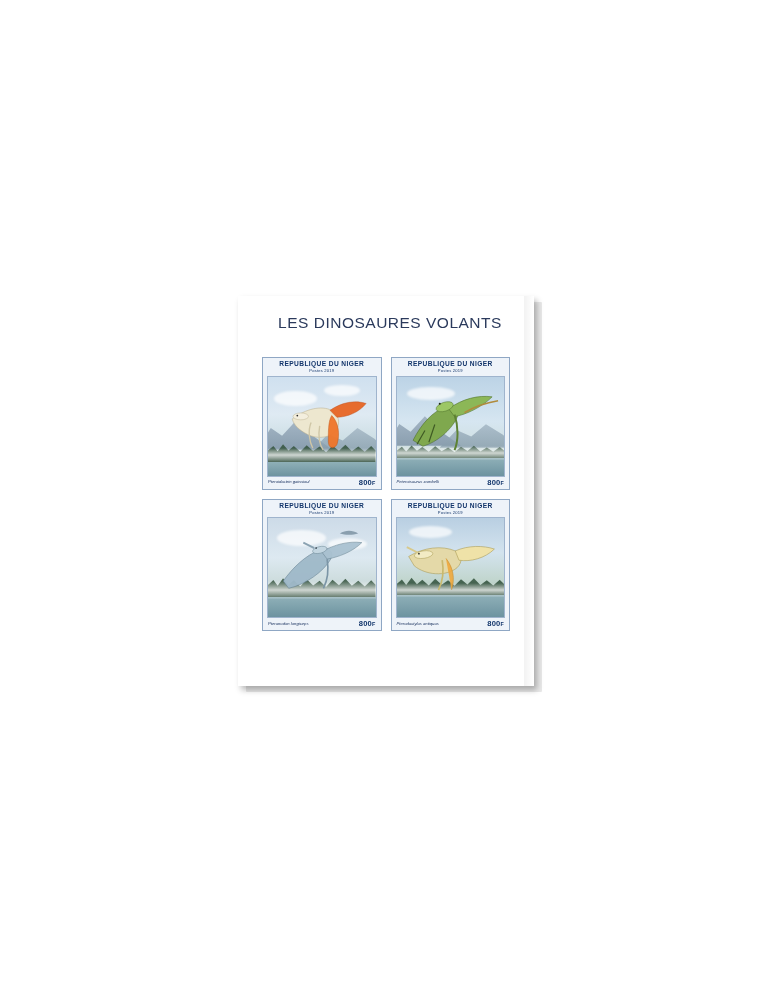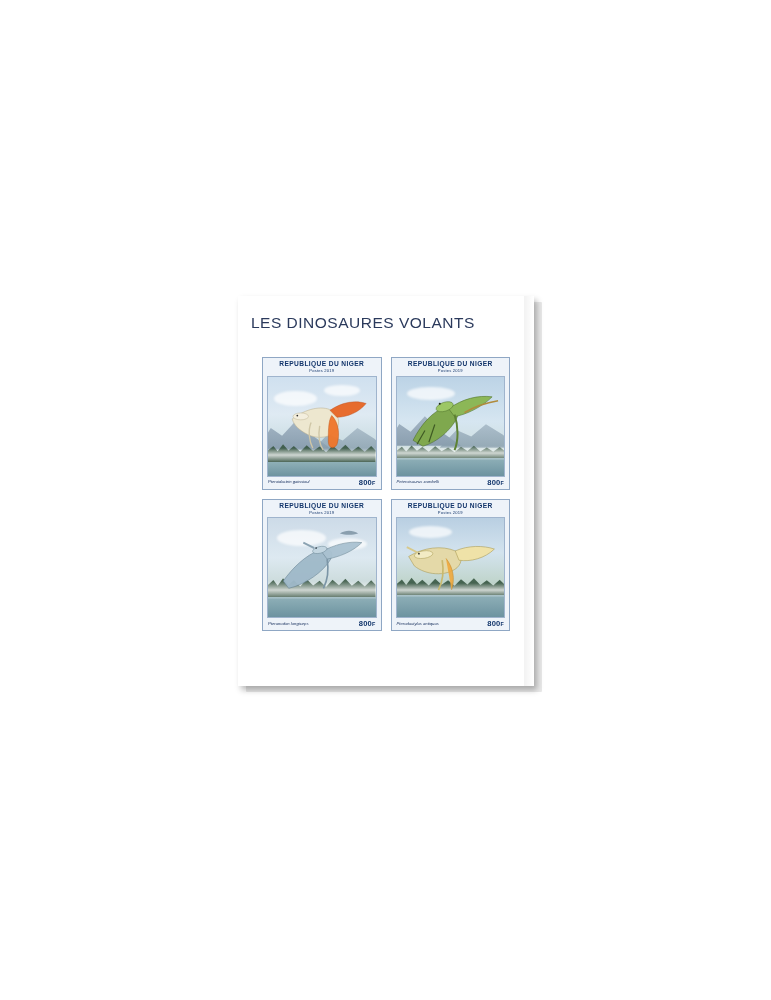--- a/index.html
+++ b/index.html
@@ -29,22 +29,23 @@
     top: 296px;
     width: 296px;
     height: 390px;
     background: #ffffff;
     box-shadow: 3px 4px 6px rgba(0,0,0,0.28);
   }
 
   #sheet-title {
     position: absolute;
     top: 18px;
-    left: 13px;
+    left: 4px;
     width: 100%;
+    text-align: center;
     font-family: "Liberation Sans", sans-serif;
     font-size: 15.5px;
     letter-spacing: 0.5px;
     color: #2b3a5c;
     font-weight: 400;
     white-space: nowrap;
   }
 
   
   #stamp-grid {

